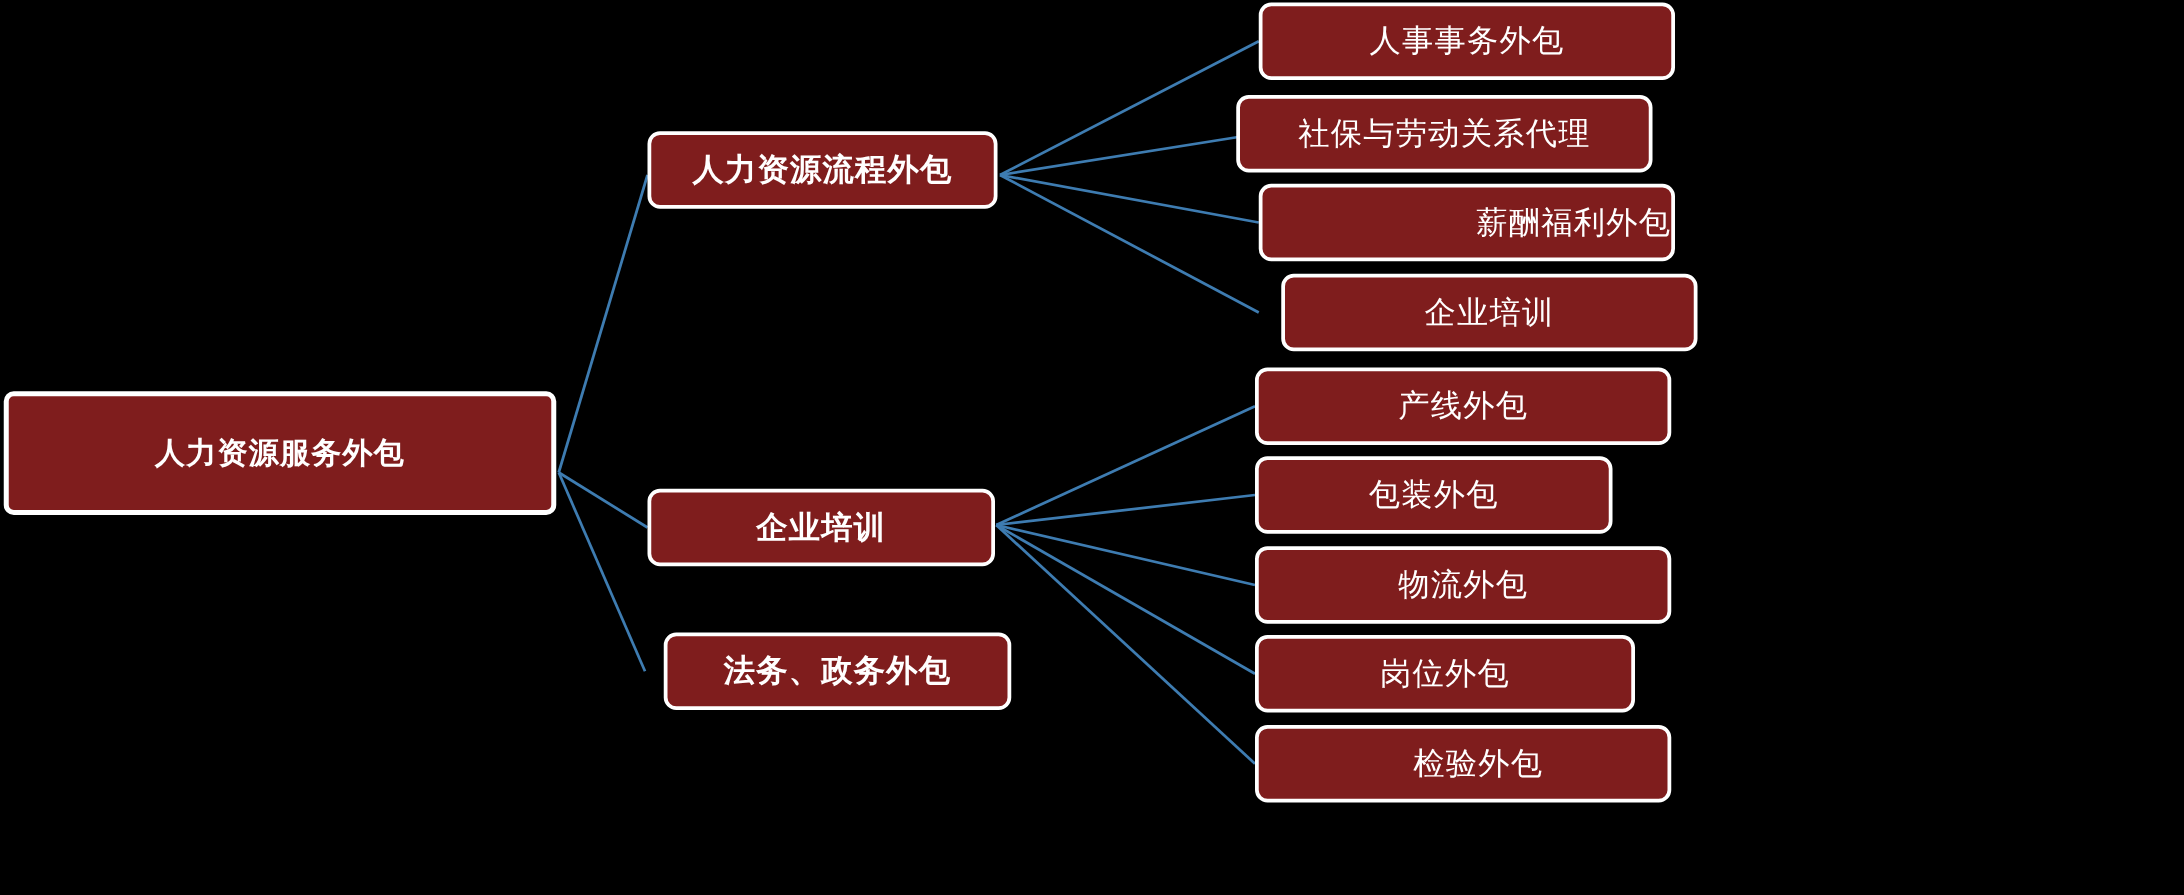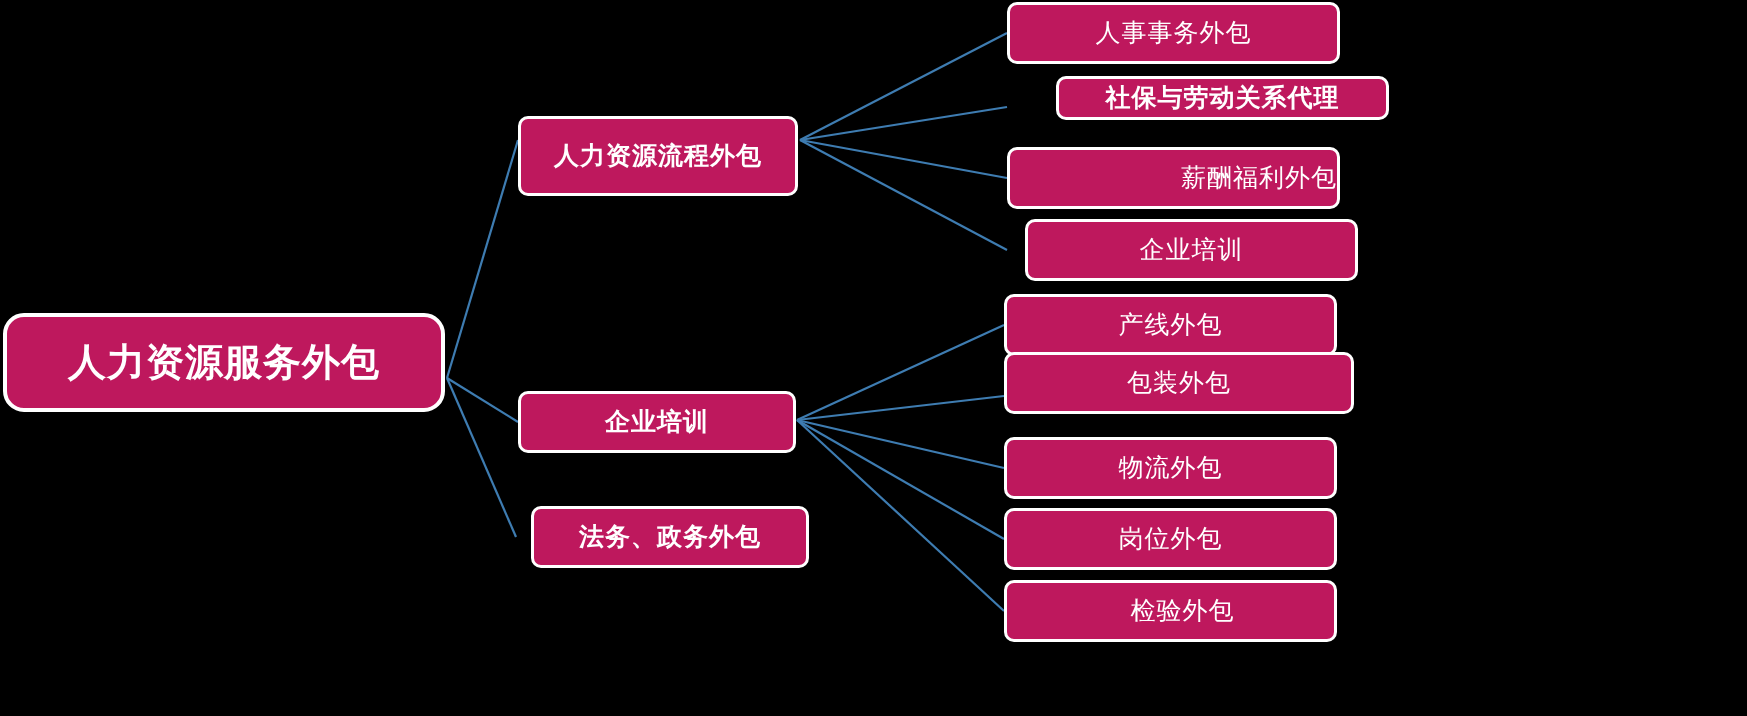--- a/index.html
+++ b/index.html
@@ -22,37 +22,37 @@
     position: absolute;
     left: 0;
     top: 0;
     width: 1747px;
     height: 716px;
     pointer-events: none;
   }
   .node {
     position: absolute;
     box-sizing: border-box;
-    background: #be185d;
+    background: #7f1d1d;
     border: 3px solid #FFFFFF;
     border-radius: 10px;
     color: #FFFFFF;
     display: flex;
     align-items: center;
     justify-content: center;
     text-align: center;
     line-height: 1.1;
     letter-spacing: 1px;
     z-index: 2;
     font-weight: bold;
     white-space: nowrap;
   }
   .node-root {
-    font-size: 38px;
-    border-radius: 21px;
+    font-size: 24px;
+    border-radius: 8px;
     border-width: 4px;
   }
   .node-mid {
     font-size: 25px;
   }
   .node-leaf {
     font-size: 25px;
     font-weight: normal;
   }
   .node-label {
@@ -76,48 +76,48 @@
       <line x1="797" y1="420" x2="1004" y2="468" stroke="#3E7CB1" stroke-width="2.2"></line>
       <line x1="797" y1="420" x2="1004" y2="539" stroke="#3E7CB1" stroke-width="2.2"></line>
       <line x1="797" y1="420" x2="1004" y2="611" stroke="#3E7CB1" stroke-width="2.2"></line>
       <line x1="447" y1="378" x2="516" y2="537" stroke="#3E7CB1" stroke-width="2.2"></line>
     </svg>
 
   <div id="nodes">
       <div class="node node-root" style="left: 3px; top: 313px; width: 442px; height: 99px;">
         <span class="node-label">人力资源服务外包</span>
       </div>
-      <div class="node node-mid" style="left: 518px; top: 116px; width: 280px; height: 80px;">
+      <div class="node node-mid" style="left: 518px; top: 105px; width: 280px; height: 62px;">
         <span class="node-label">人力资源流程外包</span>
       </div>
       <div class="node node-leaf" style="left: 1007px; top: 2px; width: 333px; height: 62px;">
         <span class="node-label">人事事务外包</span>
       </div>
-      <div class="node node-leaf" style="left: 1056px; top: 76px; width: 333px; height: 44px; font-weight: bold;">
+      <div class="node node-leaf" style="left: 989px; top: 76px; width: 333px; height: 62px;">
         <span class="node-label">社保与劳动关系代理</span>
       </div>
       <div class="node node-leaf" style="left: 1007px; top: 147px; width: 333px; height: 62px; justify-content: flex-end;">
         <span class="node-label">薪酬福利外包</span>
       </div>
       <div class="node node-leaf" style="left: 1007px; top: 219px; width: 333px; height: 62px; margin-left: 18px;">
         <span class="node-label">企业培训</span>
       </div>
       <div class="node node-mid" style="left: 518px; top: 391px; width: 278px; height: 62px;">
         <span class="node-label">企业培训</span>
       </div>
       <div class="node node-leaf" style="left: 1004px; top: 294px; width: 333px; height: 62px;">
         <span class="node-label">产线外包</span>
       </div>
-      <div class="node node-leaf" style="left: 1004px; top: 352px; width: 350px; height: 62px;">
+      <div class="node node-leaf" style="left: 1004px; top: 365px; width: 286px; height: 62px;">
         <span class="node-label">包装外包</span>
       </div>
       <div class="node node-leaf" style="left: 1004px; top: 437px; width: 333px; height: 62px;">
         <span class="node-label">物流外包</span>
       </div>
-      <div class="node node-leaf" style="left: 1004px; top: 508px; width: 333px; height: 62px;">
+      <div class="node node-leaf" style="left: 1004px; top: 508px; width: 304px; height: 62px;">
         <span class="node-label">岗位外包</span>
       </div>
       <div class="node node-leaf" style="left: 1004px; top: 580px; width: 333px; height: 62px; padding-left: 24px;">
         <span class="node-label">检验外包</span>
       </div>
       <div class="node node-mid" style="left: 531px; top: 506px; width: 278px; height: 62px;">
         <span class="node-label">法务、政务外包</span>
       </div>
     </div>
 

